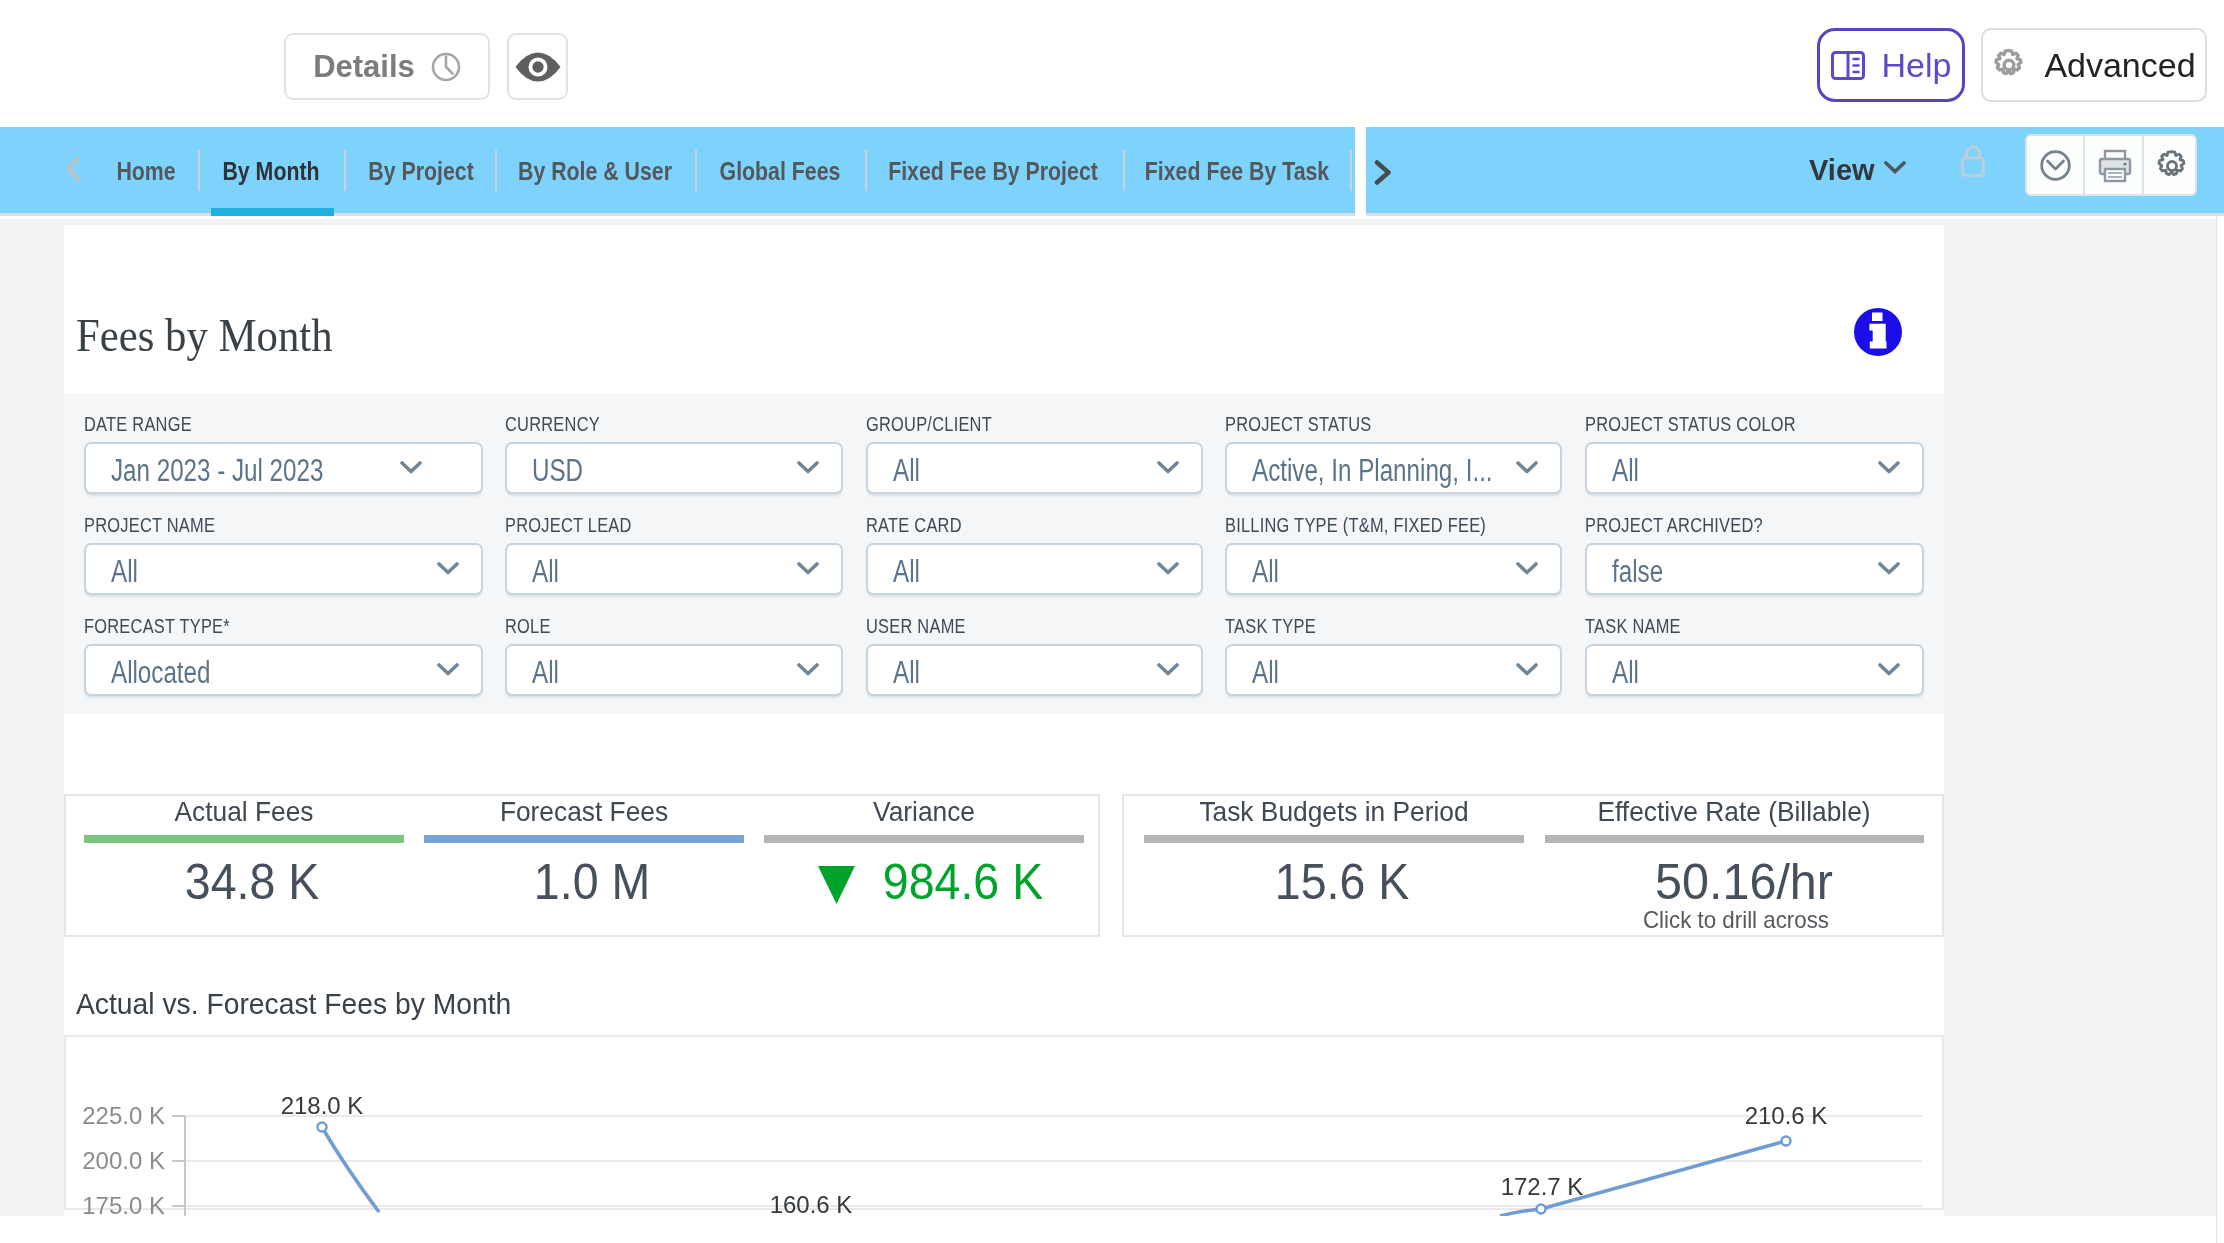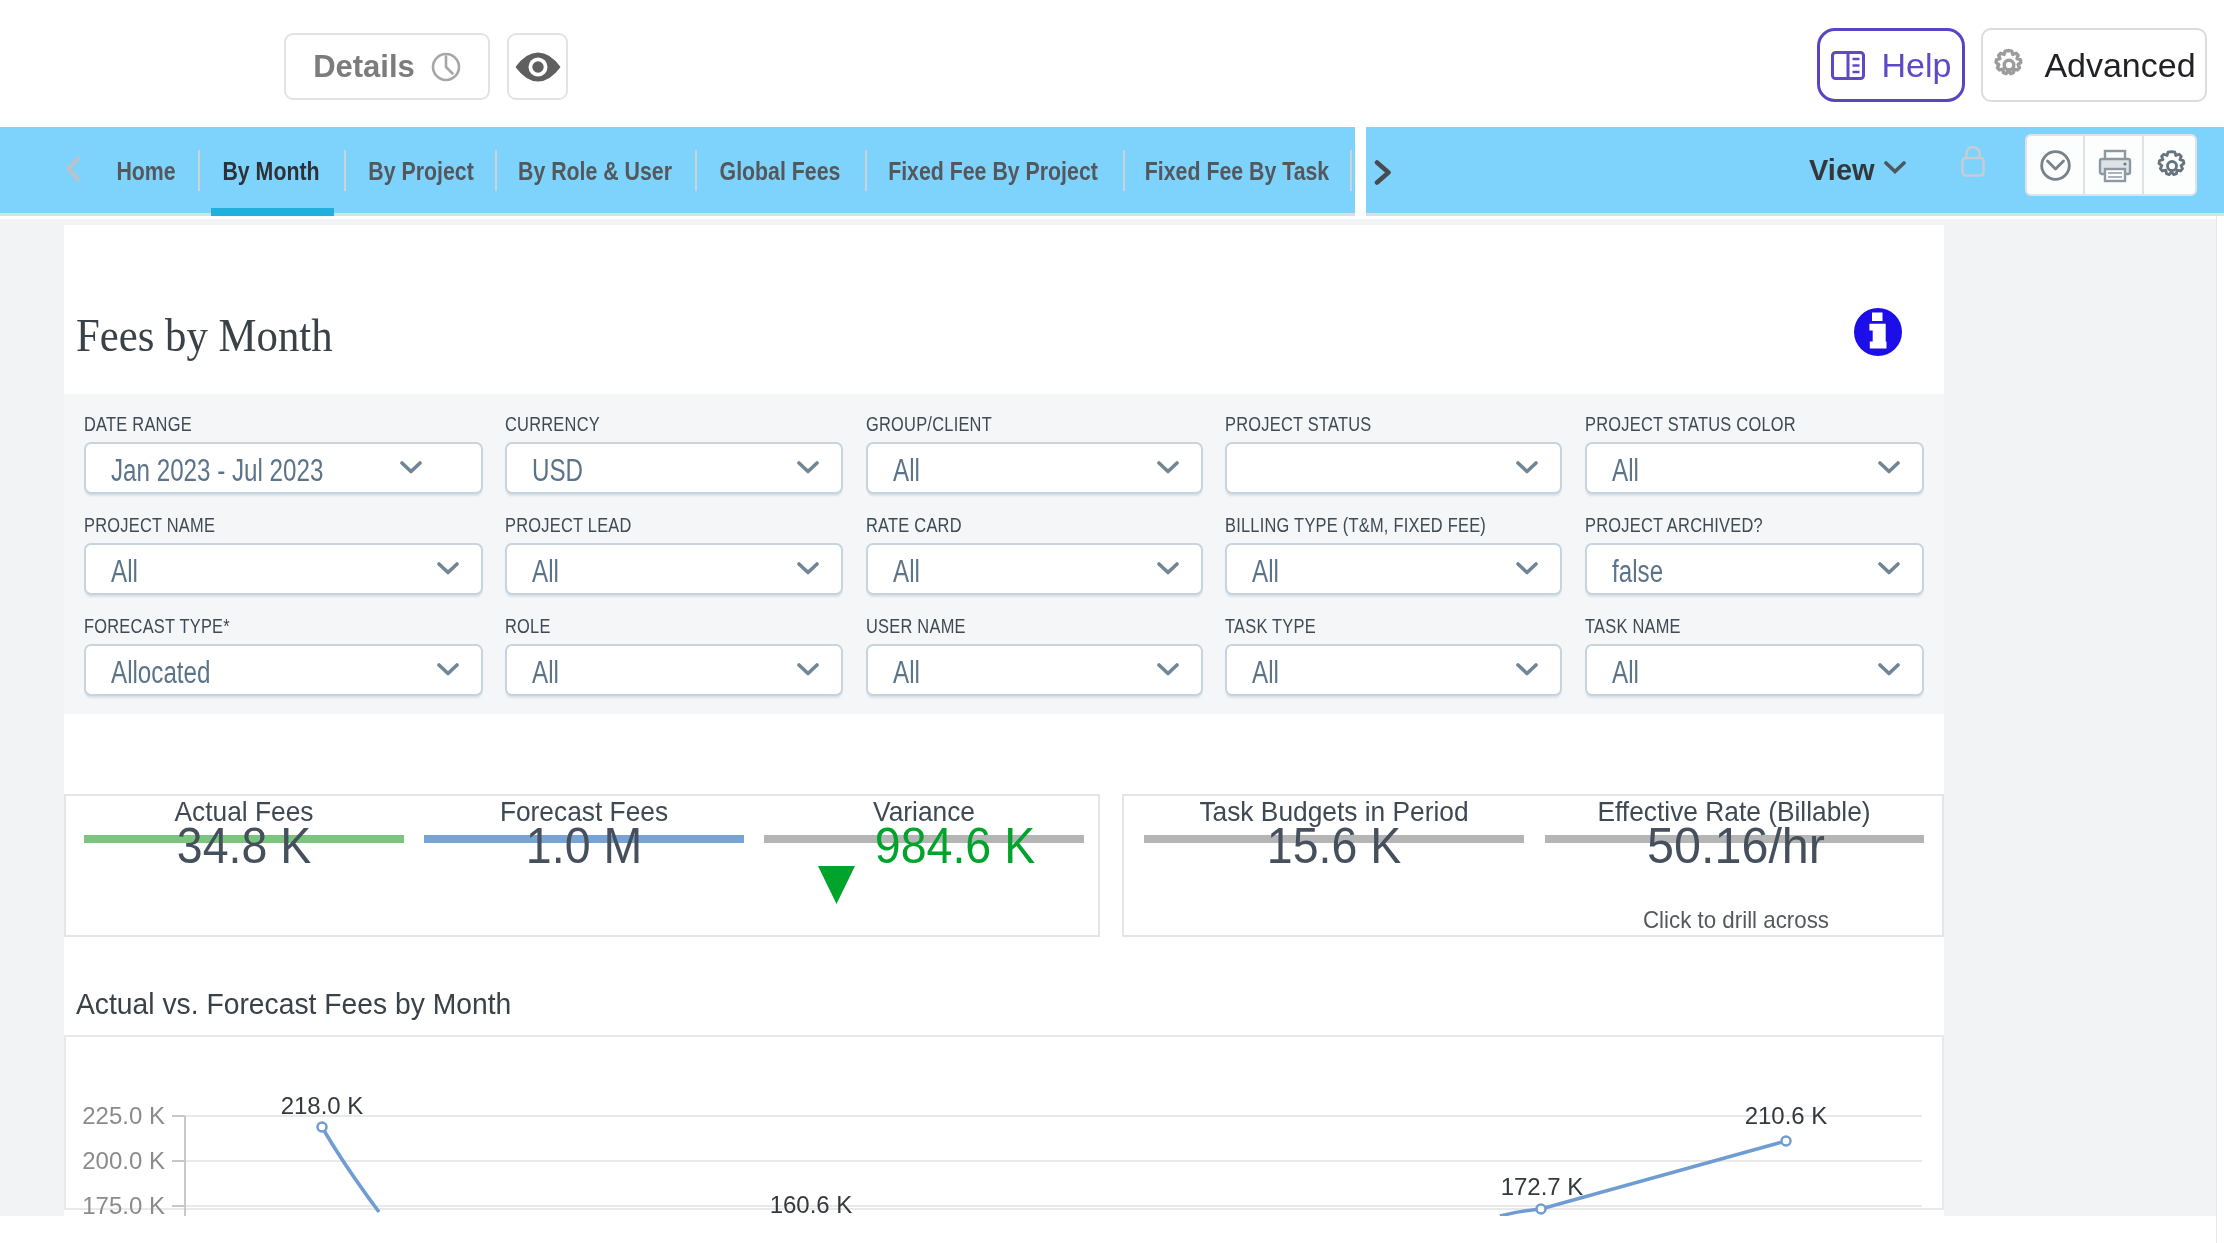--- a/index.html
+++ b/index.html
@@ -40,21 +40,21 @@
   .sel svg.chev { position:absolute; right:22px; top:17px; }
   .sel.wide svg.chev { right:59px; }
 
   .note { position:absolute; left:74px; top:508px; font-size:24px; color:#3a3a3a; }
 
   .kpi { position:absolute; background:#fff; border:2px solid #e5e5e5; }
   .kpiA { left:64px; top:575px; width:1036px; height:143px; }
   .kpiB { left:1122px; top:575px; width:822px; height:143px; }
   .klabel { position:absolute; top:577px; font-size:28px; color:#3f4954; transform:translateX(-50%); white-space:nowrap; }
   .kbar { position:absolute; top:616px; height:8px; }
-  .knum { position:absolute; top:598px; font-size:50px; color:#46505d; transform:translateX(-50%); white-space:nowrap; }
+  .knum { position:absolute; top:634px; font-size:50px; color:#46505d; transform:translateX(-50%); white-space:nowrap;margin-left:8px; }
   .ksub { position:absolute; top:687px; font-size:24px; color:#55595d; transform:translateX(-50%); white-space:nowrap; }
   .green { color:#00a42b !important; }
 
   .chart-head { position:absolute; left:76px; top:769px; font-size:29px; color:#394249; }
   .chart-card { position:absolute; left:64px; top:816px; width:1880px; height:175px; background:#fff; border:2px solid #e9e9e9; }
 </style>
 </head>
 <body>
 <div id="root">
 
@@ -180,20 +180,21 @@
             <path d="M2 2 L11 10.5 L20 2"></path>
           </svg>
         </div>
       <div class="sel" style="left:866px;top:223px;width:337px">
           <span class="val"><span class="cxl" style="transform:scaleX(.78)">All</span></span>
           <svg class="chev" width="22" height="13" viewBox="0 0 22 13" fill="none" stroke="#708697" stroke-width="3.6" stroke-linecap="round" stroke-linejoin="round">
             <path d="M2 2 L11 10.5 L20 2"></path>
           </svg>
         </div>
       <div class="sel" style="left:1225px;top:223px;width:337px">
+          <span class="val"><span class="cxl" style="transform:scaleX(.78)">Active, In Planning, I...</span></span>
           <svg class="chev" width="22" height="13" viewBox="0 0 22 13" fill="none" stroke="#708697" stroke-width="3.6" stroke-linecap="round" stroke-linejoin="round">
             <path d="M2 2 L11 10.5 L20 2"></path>
           </svg>
         </div>
       <div class="sel" style="left:1585px;top:223px;width:339px">
           <span class="val"><span class="cxl" style="transform:scaleX(.78)">All</span></span>
           <svg class="chev" width="22" height="13" viewBox="0 0 22 13" fill="none" stroke="#708697" stroke-width="3.6" stroke-linecap="round" stroke-linejoin="round">
             <path d="M2 2 L11 10.5 L20 2"></path>
           </svg>
         </div>

